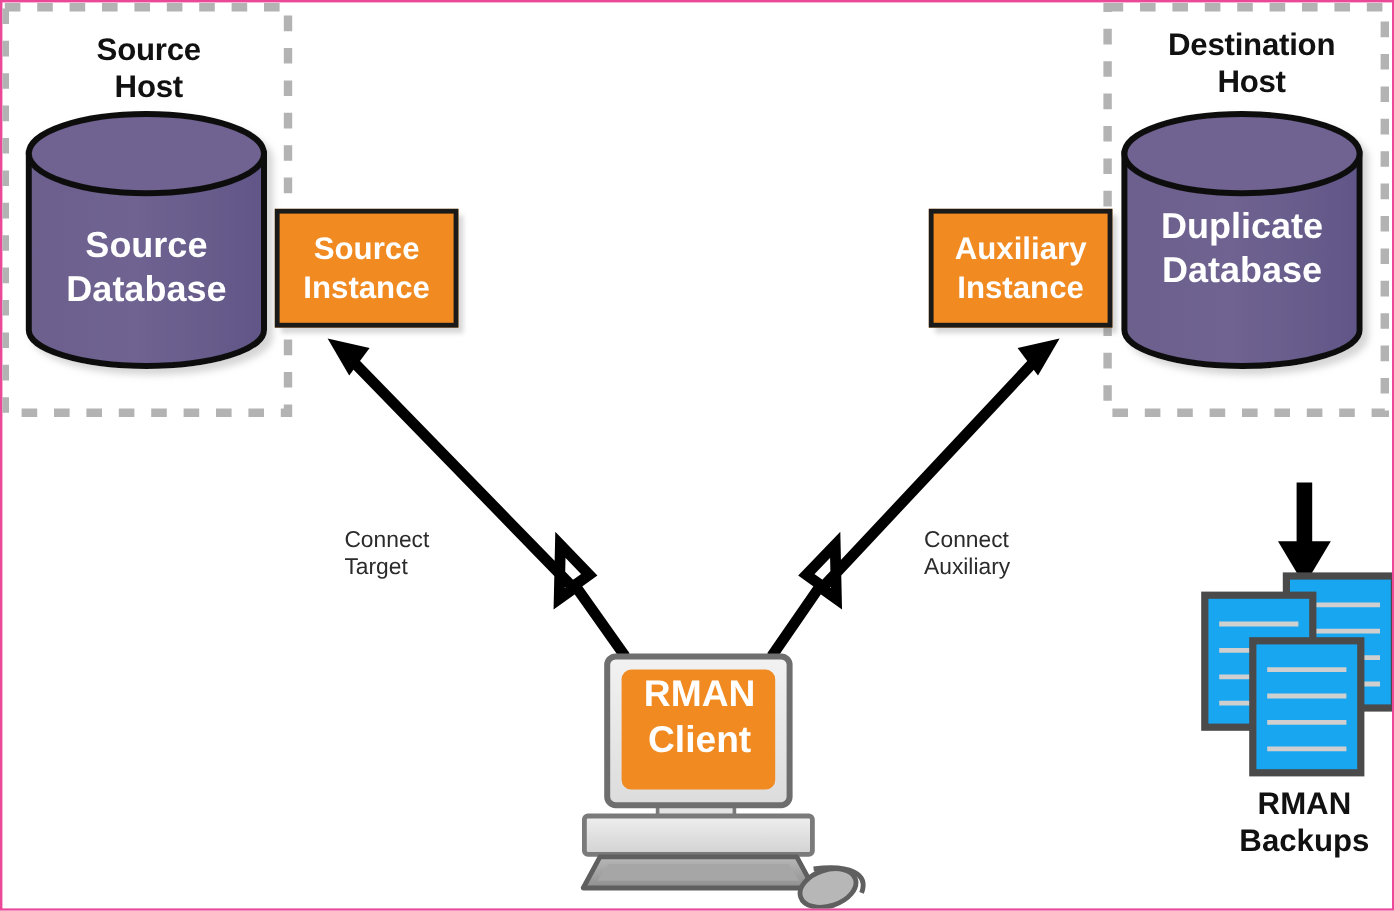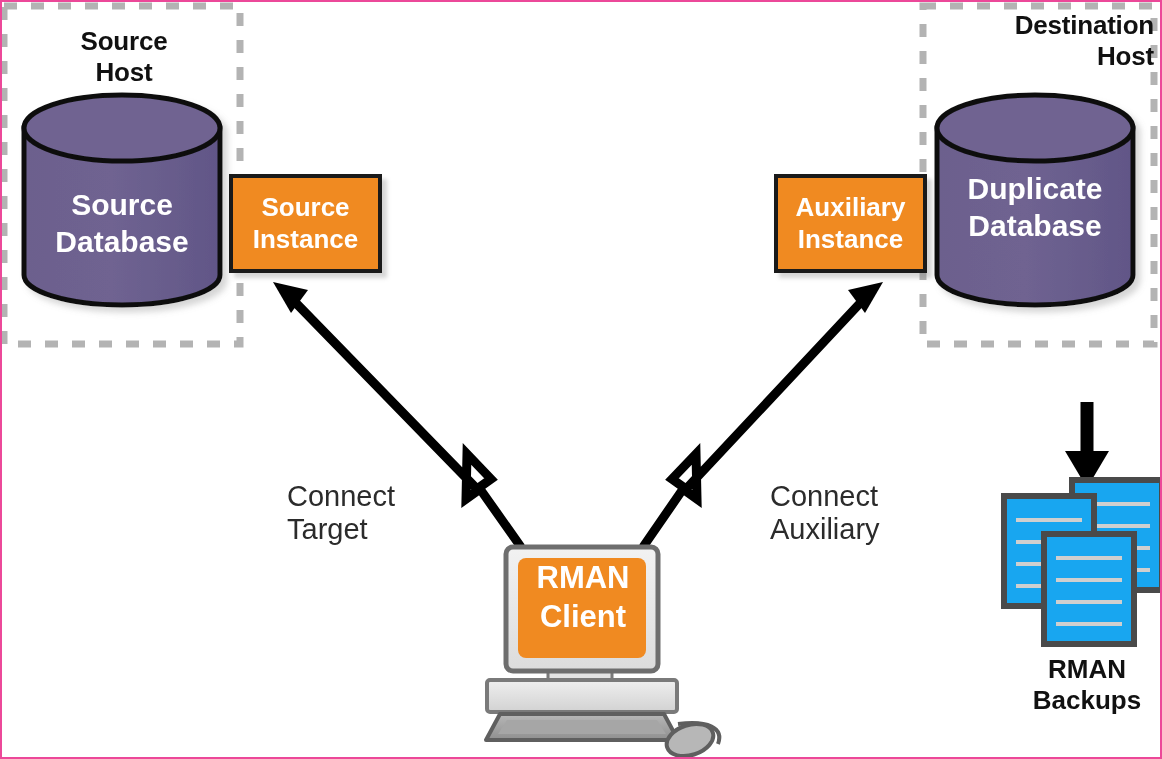--- a/index.html
+++ b/index.html
@@ -31,21 +31,21 @@
     position: absolute;
     text-align: center;
     font-family: "Liberation Sans", sans-serif;
     font-weight: bold;
     font-size: 26px;
     line-height: 1.18;
     color: #111111;
     letter-spacing: -0.2px;
   }
   #source-host-label { left: 24px; top: 24px; width: 196px; }
-  #destination-host-label { left: 930px; top: 8px; width: 222px; text-align: right; }
+  #destination-host-label { left: 930px; top: 20px; width: 222px; }
 
   
   .cyl-text {
     position: absolute;
     text-align: center;
     font-family: "Liberation Sans", sans-serif;
     font-weight: bold;
     font-size: 30px;
     line-height: 1.22;
     color: #ffffff;
@@ -74,25 +74,24 @@
     white-space: pre-line;
   }
   #source-instance-box { left: 227px; top: 172px; width: 153px; height: 99px; }
   #auxiliary-instance-box { left: 772px; top: 172px; width: 153px; height: 99px; }
 
   
   .conn-label {
     position: absolute;
     font-family: "Liberation Sans", sans-serif;
     font-weight: normal;
-    font-size: 29px;
+    font-size: 19px;
     line-height: 1.15;
     color: #2b2b2b;
     white-space: pre-line;
-    margin-top: 40px;
   }
   #connect-target-label { left: 285px; top: 438px; width: 150px; text-align: left; }
   #connect-auxiliary-label { left: 768px; top: 438px; width: 160px; text-align: left; }
 
   
   #rman-client-text {
     position: absolute;
     left: 516px;
     top: 557px;
     width: 130px;

